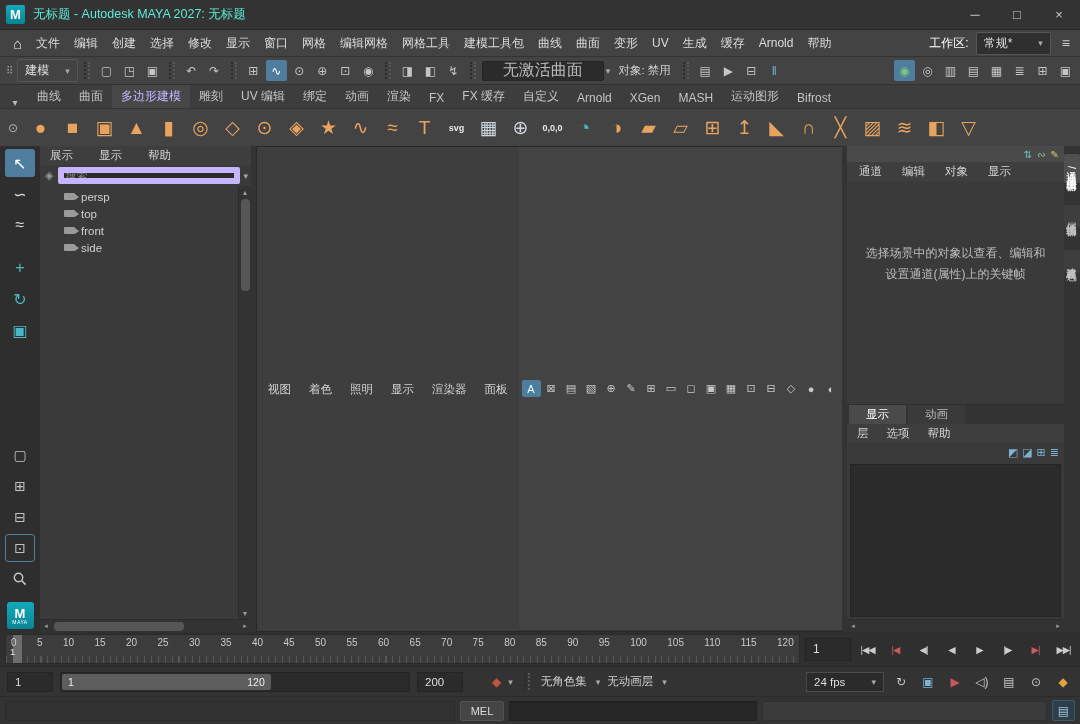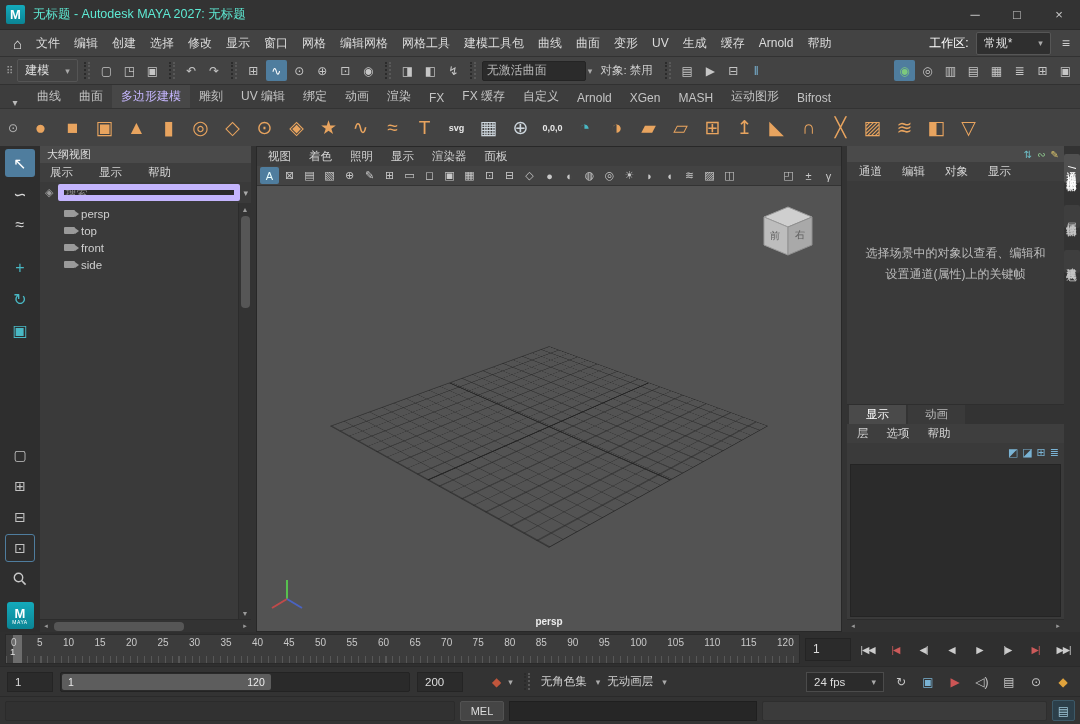--- a/index.html
+++ b/index.html
@@ -25,21 +25,21 @@
 .caret{font-size:9px;color:#aaa}
 .ws-menu{font-size:14px;color:#ccc;padding:0 4px}
 
 
 .statusline{flex:0 0 28px;background:#434343;display:flex;align-items:center;padding:0 4px;gap:2px;border-bottom:1px solid #313131}
 .grip{width:6px;height:17px;border-left:2px dotted #2b2b2b;border-right:2px dotted #585858;margin:0 4px}
 .mode-grip{color:#9b9b9b;font-size:10px;padding:0 2px}
 .sl-combo{display:flex;align-items:center;gap:16px;border:1px solid #555;border-radius:2px;padding:2px 7px;color:#e0e0e0}
 .ibtn{width:21px;height:21px;display:flex;align-items:center;justify-content:center;font-size:12px;color:#c6c6c6;border-radius:2px}
 .ibtn.active{background:#4f7d9e;color:#fff}
-.sl-field{background:#2b2b2b;border:1px solid #242424;color:#b9b9b9;padding:0 4px;height:20px;display:flex;align-items:center;border-radius:2px;min-width:104px;font-size:12px}
+.sl-field{background:#2b2b2b;border:1px solid #242424;color:#b9b9b9;padding:0 20px;height:20px;display:flex;align-items:center;border-radius:2px;min-width:104px;font-size:16px}
 .sl-text{color:#cfcfcf;padding:0 6px;font-size:11.5px;white-space:nowrap}
 .flex1{flex:1}
 
 
 .shelf-tabs{flex:0 0 21px;background:#3d3d3d;display:flex;align-items:flex-end;padding:0 2px;border-bottom:1px solid #333}
 .shelf-side{width:26px;display:flex;align-items:center;justify-content:center;color:#bbb;font-size:10px}
 .shelf-tab{padding:3px 9px;font-size:12px;color:#c4c4c4;white-space:nowrap}
 .shelf-tab.active{color:#c4b5fd;background:#474747}
 .shelf{flex:0 0 37px;background:#434343;display:flex;align-items:center;padding:0 2px;gap:1px}
 .shelf-gear{width:22px;display:flex;align-items:center;justify-content:center;color:#b5b5b5;font-size:12px}
@@ -76,21 +76,21 @@
 .tree-icon.camera::before{content:"";position:absolute;right:-4px;top:0.5px;border-left:4px solid #9a9a9a;border-top:3px solid transparent;border-bottom:3px solid transparent}
 .tree-icon.set{width:10px;height:10px;border-radius:50%;background:radial-gradient(circle at 35% 30%,#dfe7ea,#6f868d)}
 .vscroll{flex:0 0 13px;background:#333;border-left:1px solid #2c2c2c;display:flex;flex-direction:column;align-items:center}
 .scroll-arrow{flex:0 0 12px;font-size:7px;color:#9a9a9a;display:flex;align-items:center;justify-content:center;width:100%}
 .vthumb{width:9px;flex:0 0 92px;background:#565656;border-radius:4px;margin-top:1px}
 .hscroll{flex:0 0 13px;background:#333;border-top:1px solid #2c2c2c;display:flex;align-items:center}
 .hthumb{height:9px;flex:0 0 130px;background:#565656;border-radius:4px;margin:0 2px}
 .hfill{flex:1}
 
 
-.viewport{flex:1;display:flex;flex-direction:column;border:1px solid #282828;min-width:0}
+.viewport{flex:1;display:flex;flex-direction:row;border:1px solid #282828;min-width:0}
 .vp-menus{flex:0 0 18px;background:#3e3e3e;display:flex;align-items:center;gap:2px;padding:0 3px}
 .vp-toolbar{flex:0 0 20px;background:#434343;display:flex;align-items:center;gap:1px;padding:0 3px;border-bottom:1px solid #333}
 .vp-tool{width:19px;height:17px;display:flex;align-items:center;justify-content:center;font-size:11px;color:#c8c8c8;border-radius:2px;flex:0 0 auto}
 .vp-tool.active{background:#4f7d9e;color:#eaffff}
 .view{flex:1;position:relative;overflow:hidden;background:#535353;perspective:950px}
 .grid-plane{position:absolute;left:50%;top:54%;width:310px;height:310px;
  transform:translate(-50%,-50%) rotateX(65deg) rotateZ(45deg);
  background-image:
   repeating-linear-gradient(0deg,rgba(38,38,38,.5) 0 1px,transparent 1px 15.5px),
   repeating-linear-gradient(90deg,rgba(38,38,38,.5) 0 1px,transparent 1px 15.5px);
@@ -336,21 +336,20 @@
             <line x1="9.8" y1="9.8" x2="13.6" y2="13.6" stroke="#c8c8c8" stroke-width="1.6"></line>
           </svg>
       </div>
       <div class="maya-badge">
         <span>M</span>
         <span class="sub">MAYA</span>
       </div>
     </div>
 
     <div class="outliner">
-      <div class="panel-title">大纲视图</div>
       <div class="panel-menus">
         <div class="pmenu">展示</div>
           <div class="pmenu">显示</div>
           <div class="pmenu">帮助</div>
       </div>
       <div class="search-row">
         <span class="filter-icon">◈</span>
         <input class="search-input" placeholder="搜索..." style="">
         <span class="caret">▾</span>
       </div>

